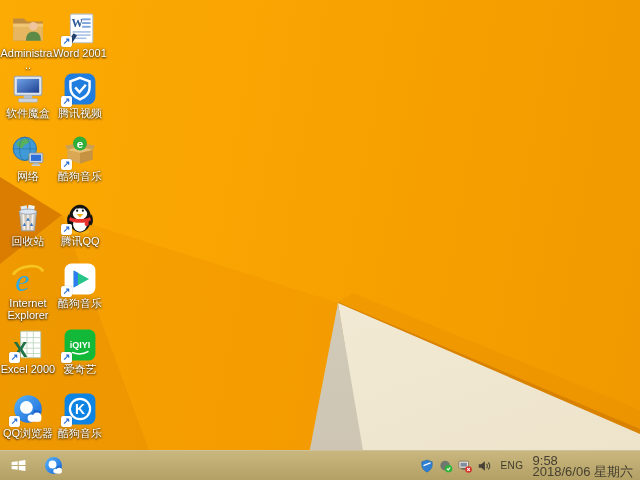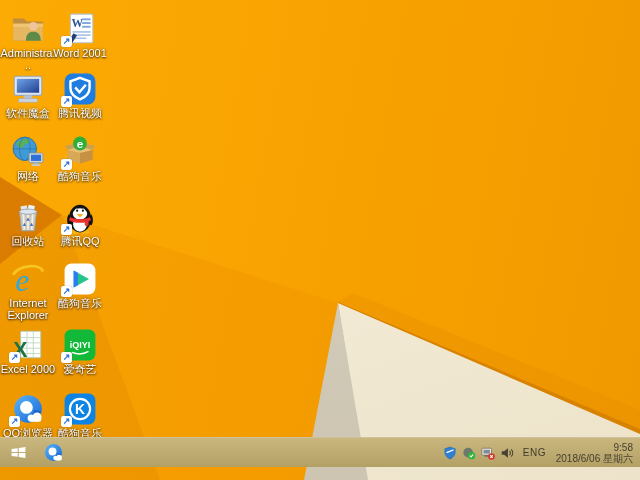--- a/index.html
+++ b/index.html
@@ -33,32 +33,32 @@
   }
   .shortcut{
     position:absolute;left:-2px;bottom:-1px;width:11px;height:11px;
     background:#fff;border-radius:2px;box-shadow:0 0 1px rgba(0,0,0,.5);
     display:flex;align-items:center;justify-content:center;
     font-size:9px;font-weight:bold;color:#2a6fd6;line-height:9px;
   }
 
   
   .taskbar{
-    position:absolute;left:0;right:0;bottom:13px;height:29px;
+    position:absolute;left:0;right:0;bottom:0;height:29px;
     background:linear-gradient(#cab77f,#b3a065);
     border-top:1px solid rgba(255,255,255,.35);
     display:flex;align-items:center;z-index:10;
   }
   .tb-btn{height:29px;display:flex;align-items:center;justify-content:center;}
   .start{width:36px;}
   .pinned{width:34px;}
   .tray{margin-left:auto;display:flex;align-items:center;gap:5px;padding-right:7px;}
   .tray-ic{width:14px;height:14px;display:flex;align-items:center;justify-content:center;}
   .lang{font-size:10px;color:#3f3a2b;padding:0 4px;letter-spacing:.5px;}
-  .clock{font-size:10px;line-height:11px;color:#453f2f;text-align:right;min-width:78px;}
+  .clock{font-size:13px;line-height:11px;color:#453f2f;text-align:left;min-width:78px;}
 </style>
 </head>
 <body>
 
 <div>
   <div class="wp wp-base"></div>
   <div class="wp wp-shade"></div>
   <div class="wp wp-wedge"></div>
   <div class="wp wp-corner"></div>
   <div class="wp wp-band"></div>

